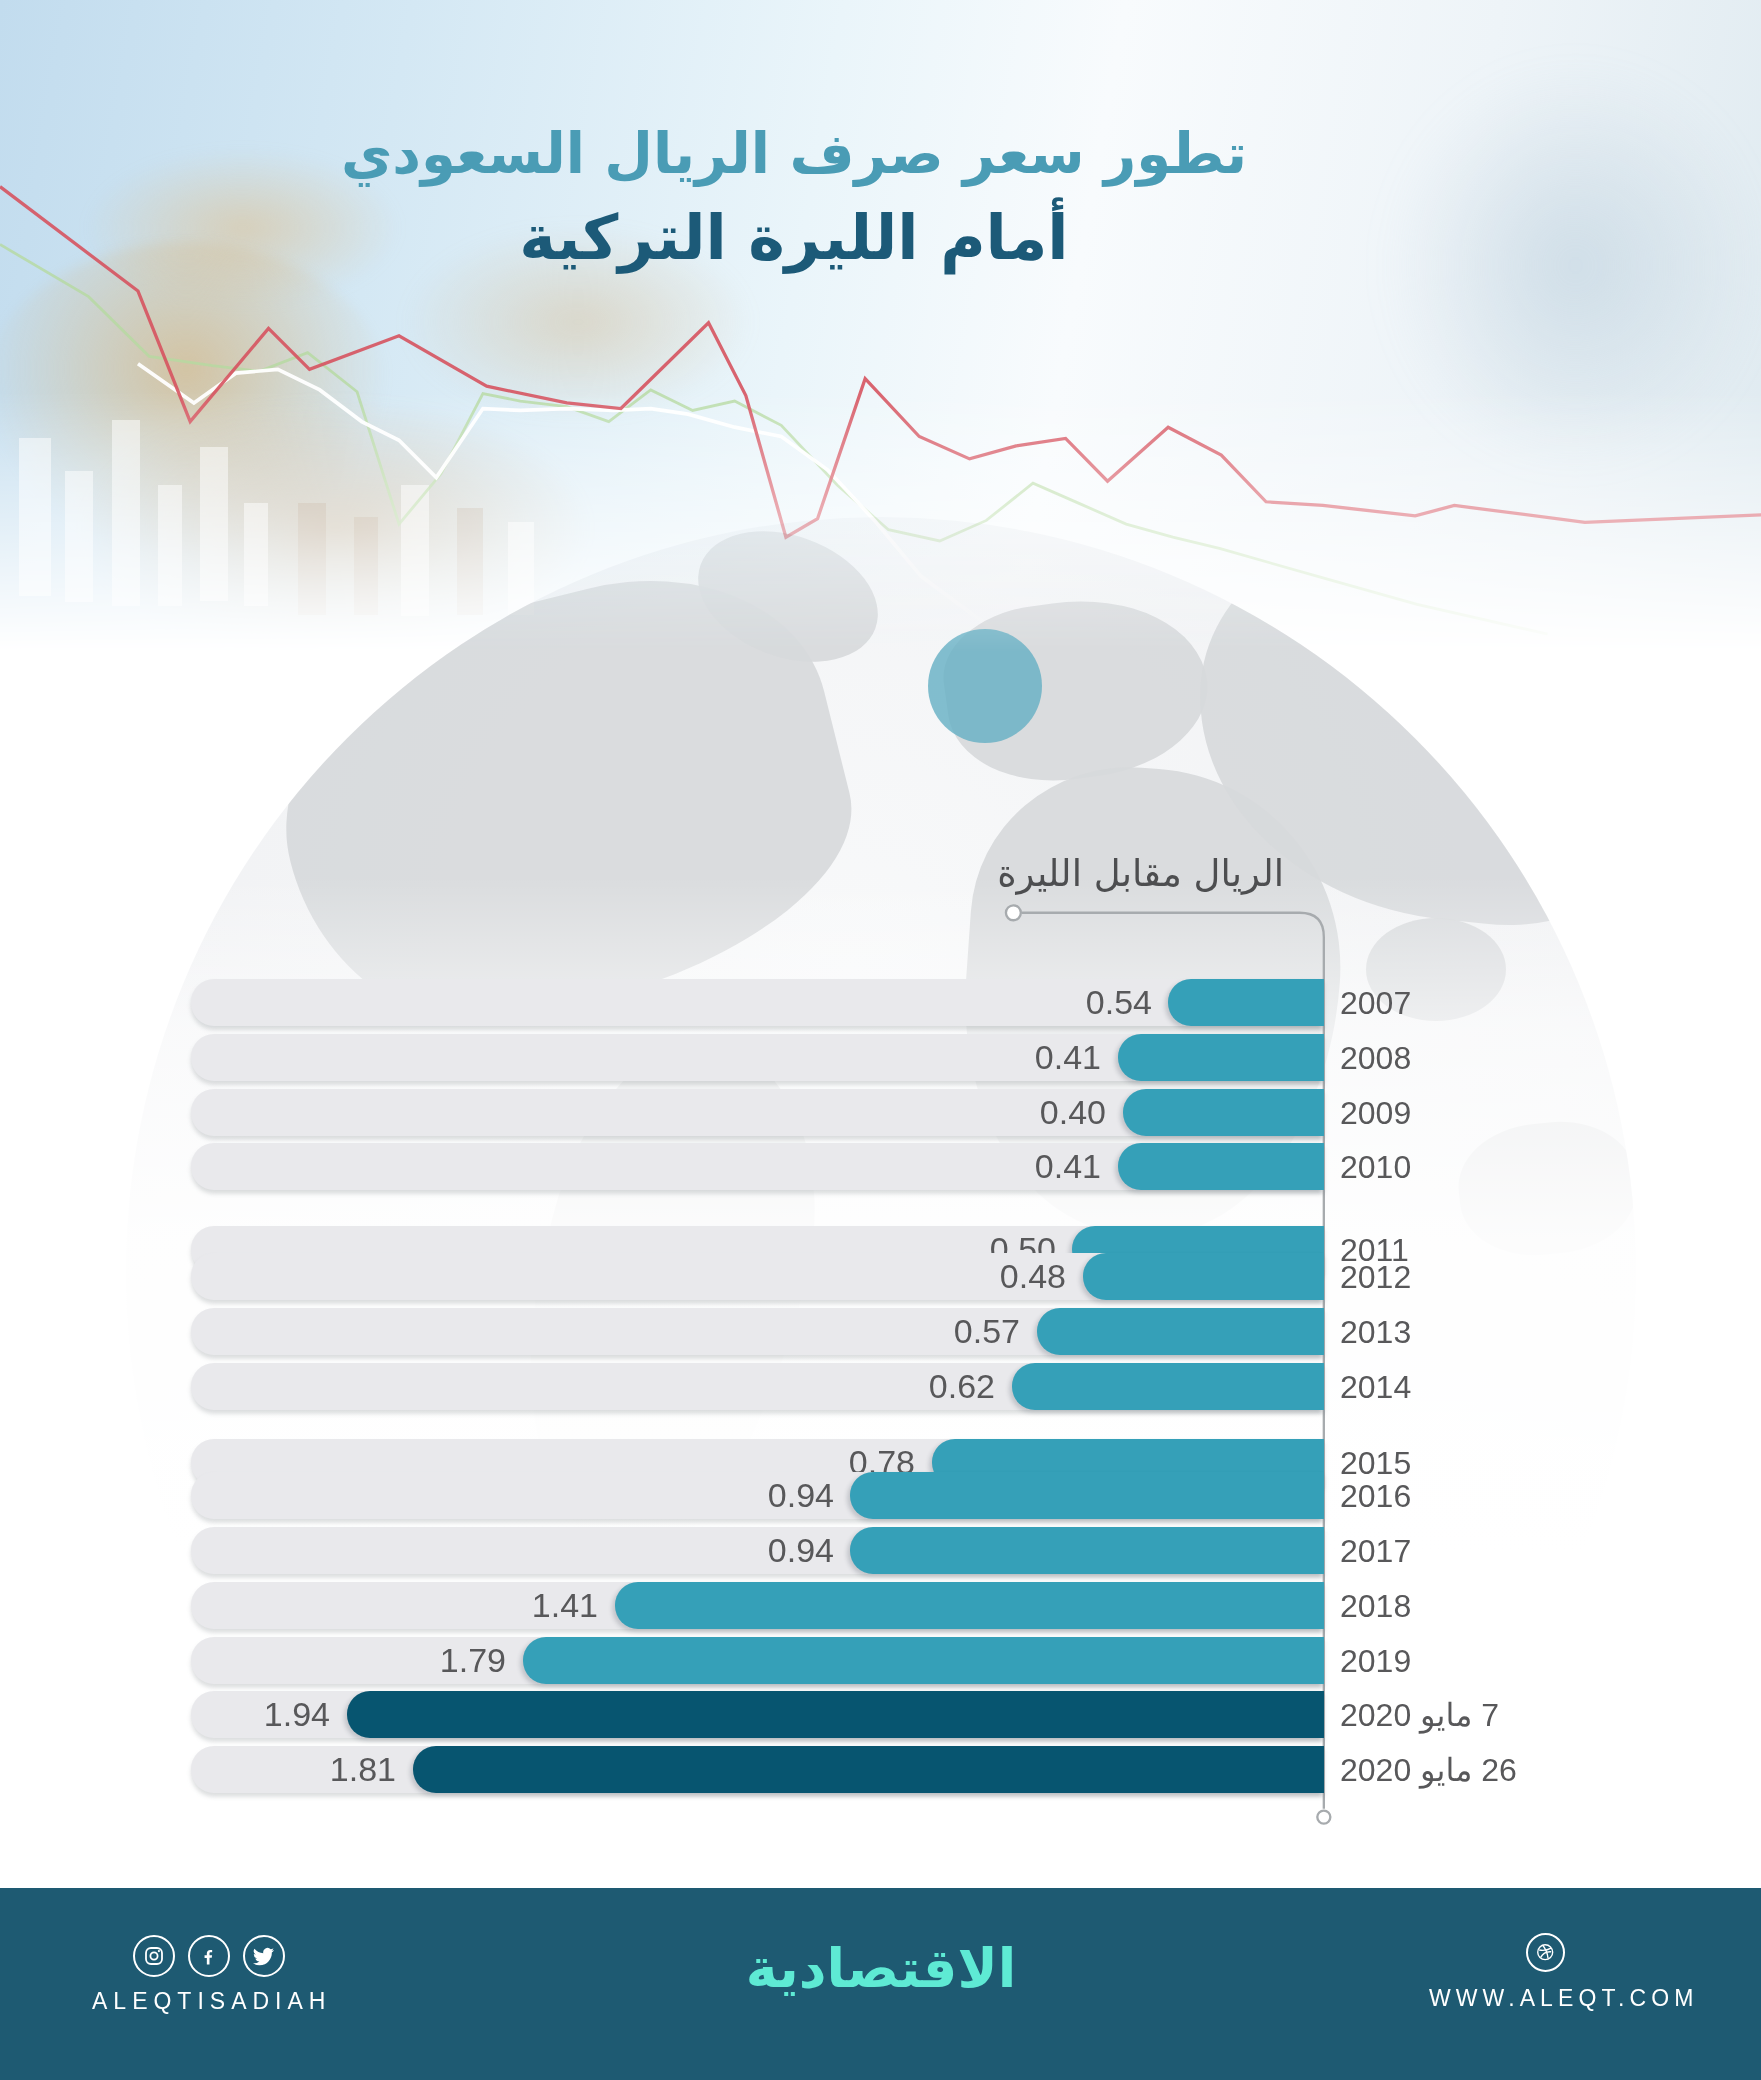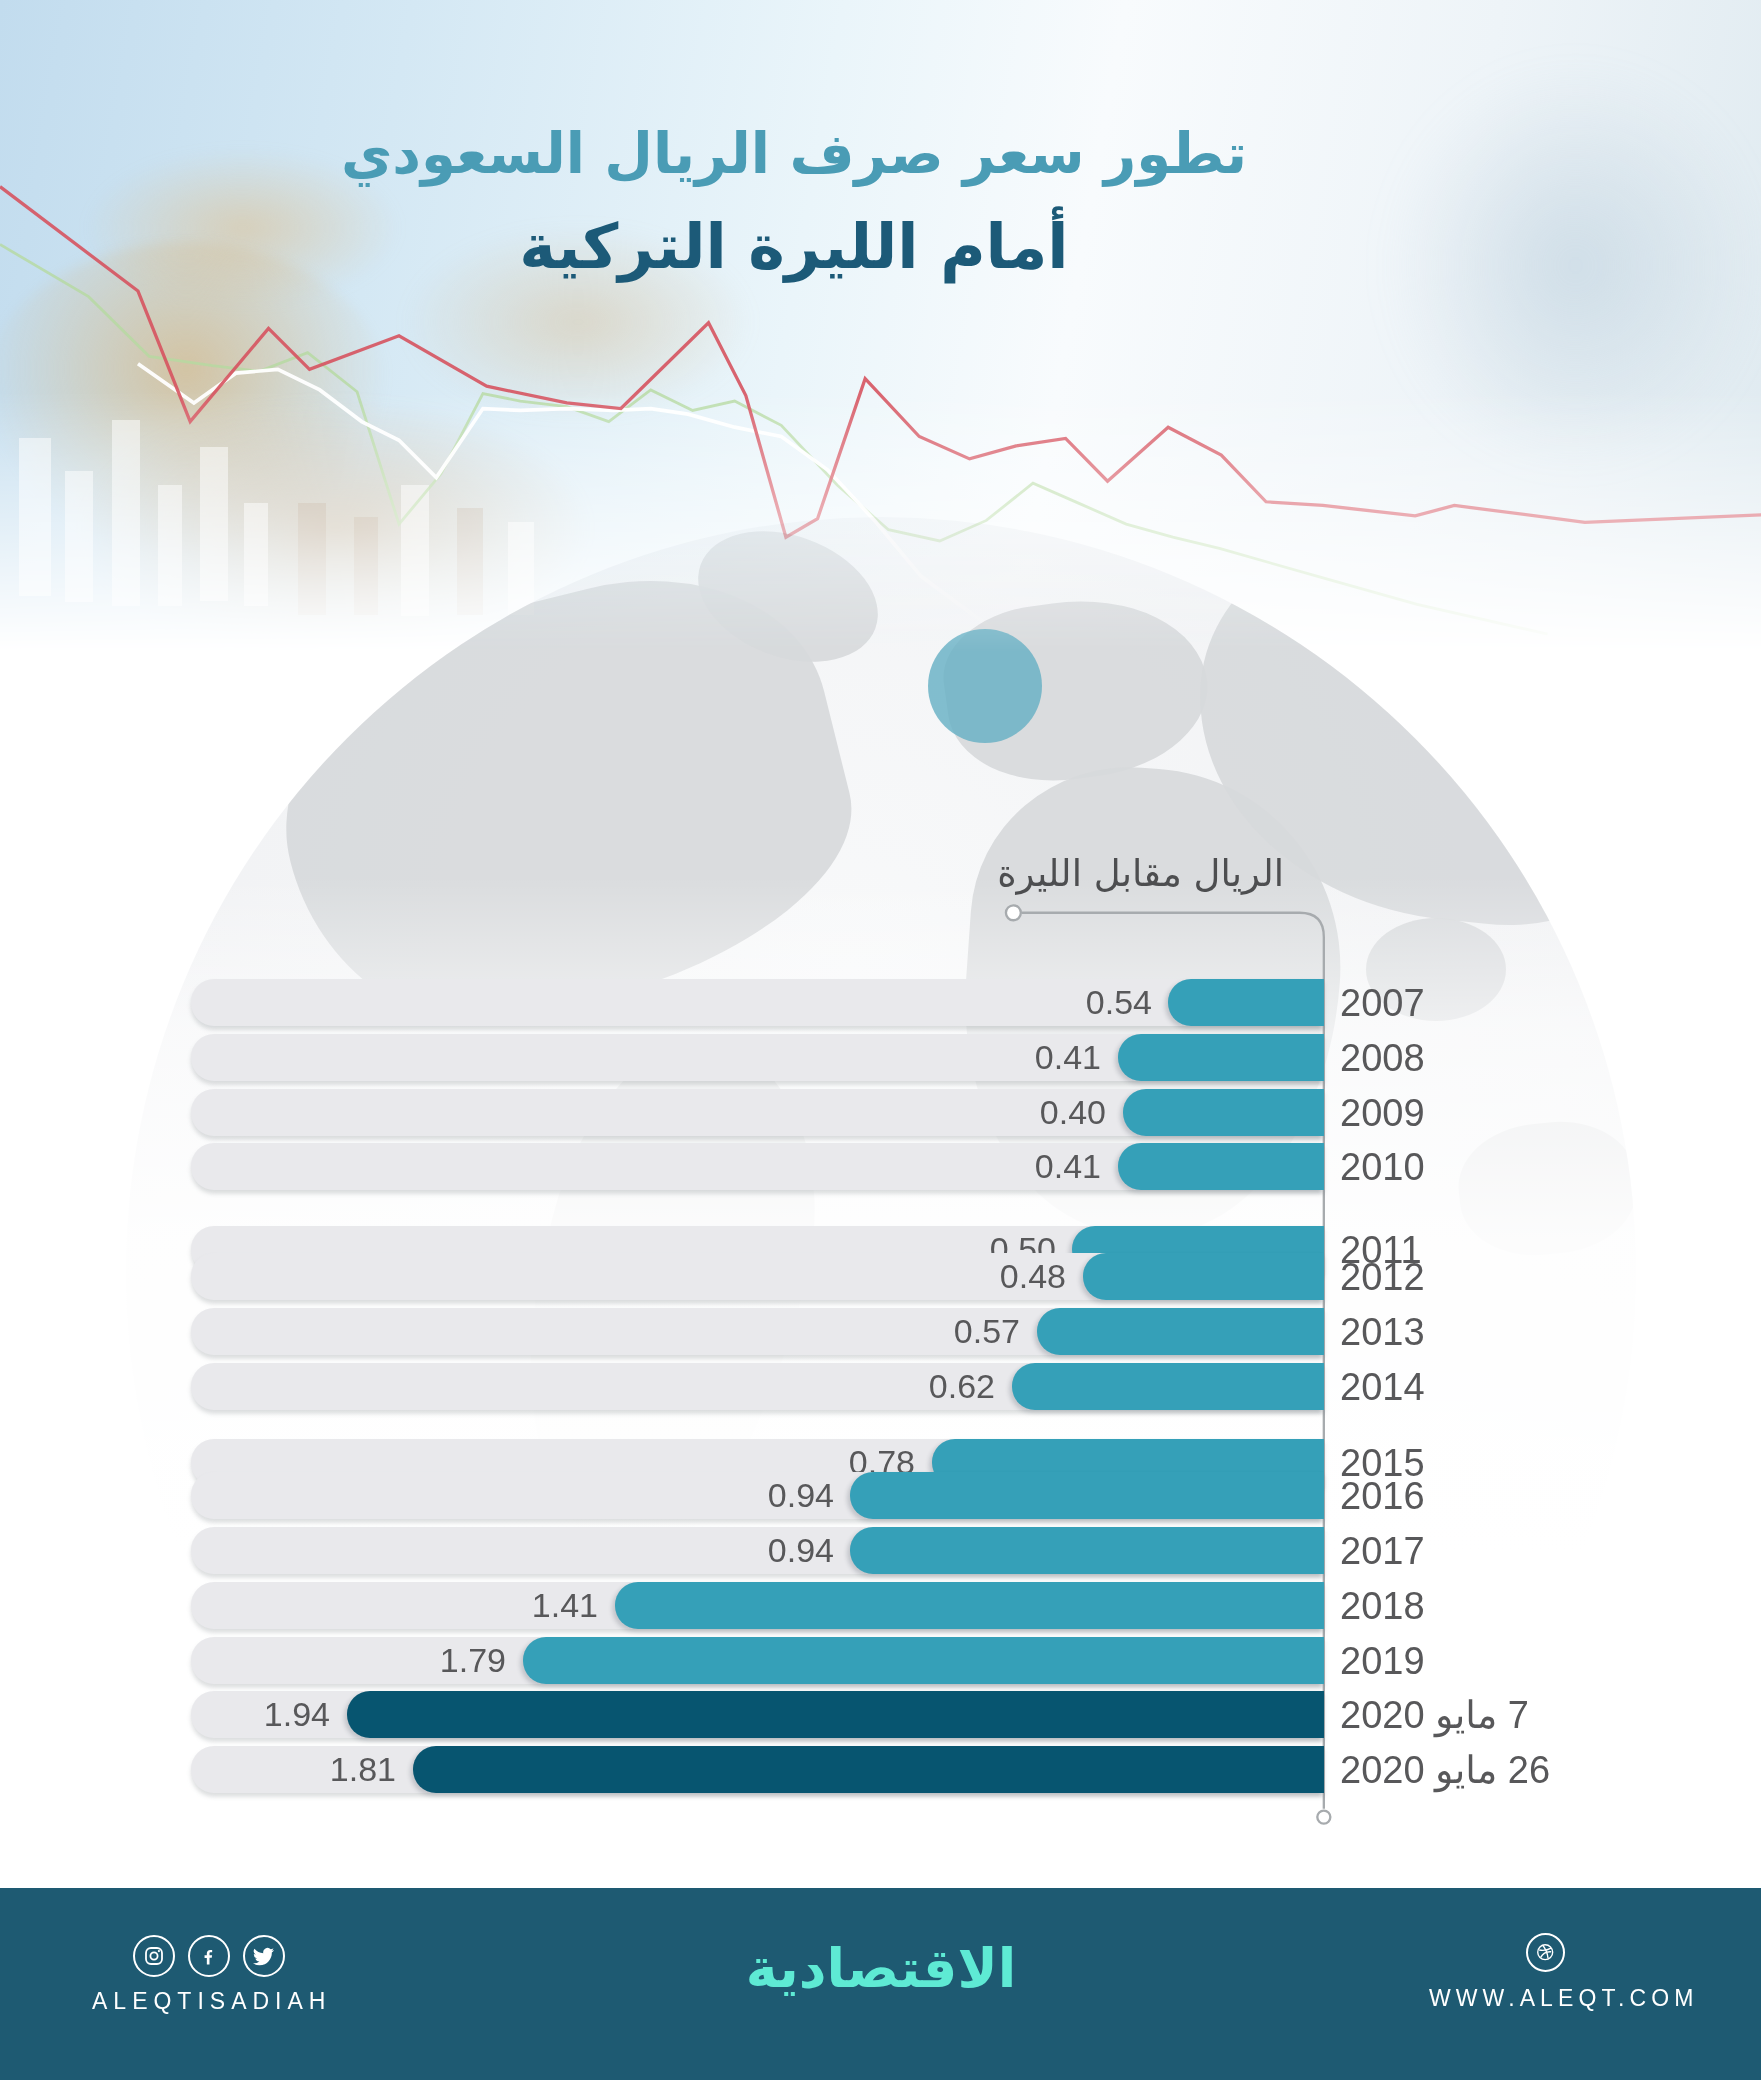--- a/index.html
+++ b/index.html
@@ -43,35 +43,35 @@
     background:var(--turkey-highlight,#64AFC3);opacity:.8;}
 
   
   .fade{position:absolute;left:0;top:876px;width:1762px;height:1044px;z-index:3;
     background:linear-gradient(180deg,rgba(255,255,255,0) 0%,rgba(255,255,255,.6) 15%,
                rgba(255,255,255,.92) 35%,#fff 65%);}
 
   
   .title{position:absolute;top:123px;right:515px;z-index:4;text-align:center;}
   .t1{font-weight:bold;font-size:56px;line-height:1.1;color:var(--title-teal,#4A9CB5);}
-  .t2{font-weight:bold;font-size:62px;line-height:1.1;margin-top:28px;color:var(--title-dark,#1C5A78);}
+  .t2{font-weight:bold;font-size:62px;line-height:1.1;margin-top:19px;color:var(--title-dark,#1C5A78);}
 
   
   .chart-layer{position:absolute;inset:0;z-index:4;}
   .chart-title{position:absolute;top:852px;right:478px;font-size:37px;color:#4d4e50;}
   .connector{position:absolute;left:0;top:0;pointer-events:none;}
   .brow{position:absolute;left:191px;width:1133px;height:47px;}
   .track{position:absolute;inset:0;background:var(--track,#E9E9EC);border-radius:23px 0 0 23px;
     box-shadow:0 3.7px 4.7px rgba(130,135,140,.28);}
   .fill{position:absolute;top:0;right:0;height:47px;background:var(--bar,#35A0B8);
     border-radius:23px 0 0 23px;box-shadow:-2.8px 2.8px 4.7px rgba(60,70,80,.22);}
   .fill.hl{background:var(--bar-highlight,#075570);}
   .val{position:absolute;top:0;line-height:47px;font-size:34px;color:var(--text-gray,#58585A);
     font-family:"Liberation Sans",sans-serif;}
-  .year{position:absolute;left:1149px;top:0;line-height:48px;font-size:38px;white-space:nowrap;
+  .year{position:absolute;left:1149px;top:0;line-height:48px;font-size:32px;white-space:nowrap;
     color:var(--text-gray,#58585A);font-family:"Liberation Sans",sans-serif;text-align:center;}
 
   
   .footer{position:absolute;left:0;top:1888px;width:1762px;height:226px;z-index:5;
     background:var(--footer-bg,#1E5A72);color:#fff;}
   .social{position:absolute;left:92px;top:47px;width:233px;text-align:center;}
   .icons{display:flex;justify-content:center;gap:13px;}
   .sicon{width:42px;height:42px;border:2.3px solid #fff;border-radius:50%;box-sizing:border-box;
     display:flex;align-items:center;justify-content:center;}
   .sicon svg{display:block;}

